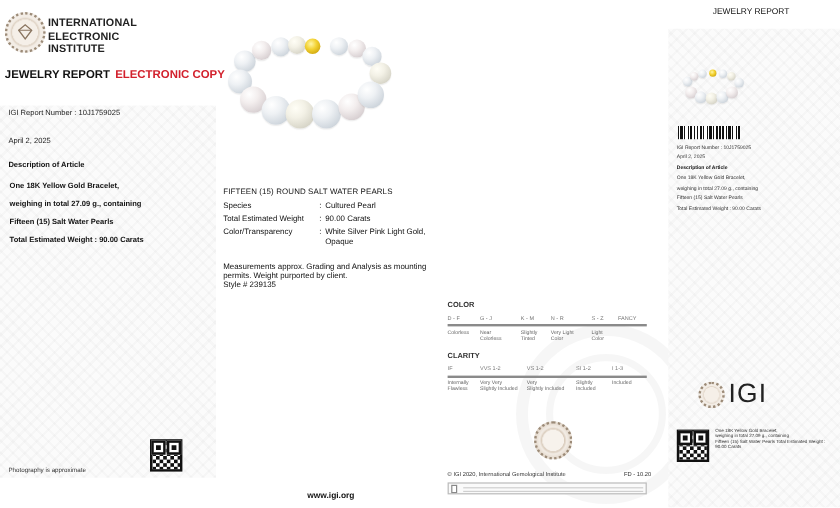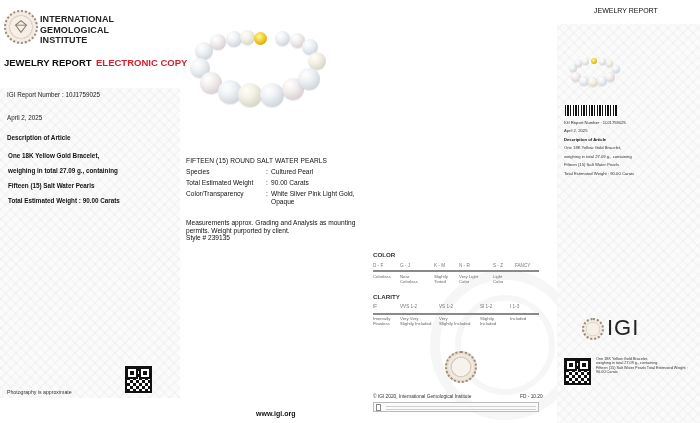--- a/index.html
+++ b/index.html
@@ -103,21 +103,21 @@
 <div class="wm" style="left:0;top:88px;width:180px;height:310px;"></div>
 
 <div class="abs seal-small" style="left:4px;top:10px;">
   <svg width="18" height="18" viewBox="0 0 20 20">
       <path d="M4 8 L10 3 L16 8 L10 16 Z" fill="none" stroke="#8a7560" stroke-width="1.2"></path>
       <path d="M4 8 H16" stroke="#8a7560" stroke-width="1"></path>
     </svg>
 </div>
 <div class="abs org-name" style="left:40px;top:14px;">
   <div>INTERNATIONAL</div>
-  <div>GEMOLOGICAL</div>
+  <div>ELECTRONIC</div>
   <div>INSTITUTE</div>
 </div>
 <div class="abs report-title" style="left:4px;top:57px;">JEWELRY REPORT</div>
 <div class="abs e-copy" style="left:96px;top:57px;">ELECTRONIC COPY</div>
 
 <div class="abs meta" style="left:7px;top:91px;">IGI Report Number : 10J1759025</div>
 <div class="abs meta" style="left:7px;top:114px;">April 2, 2025</div>
 <div class="abs desc-h" style="left:7px;top:134px;">Description of Article</div>
 <div class="abs" style="left:8px;top:148px;">
   <div class="desc-line">One 18K Yellow Gold Bracelet,</div>

